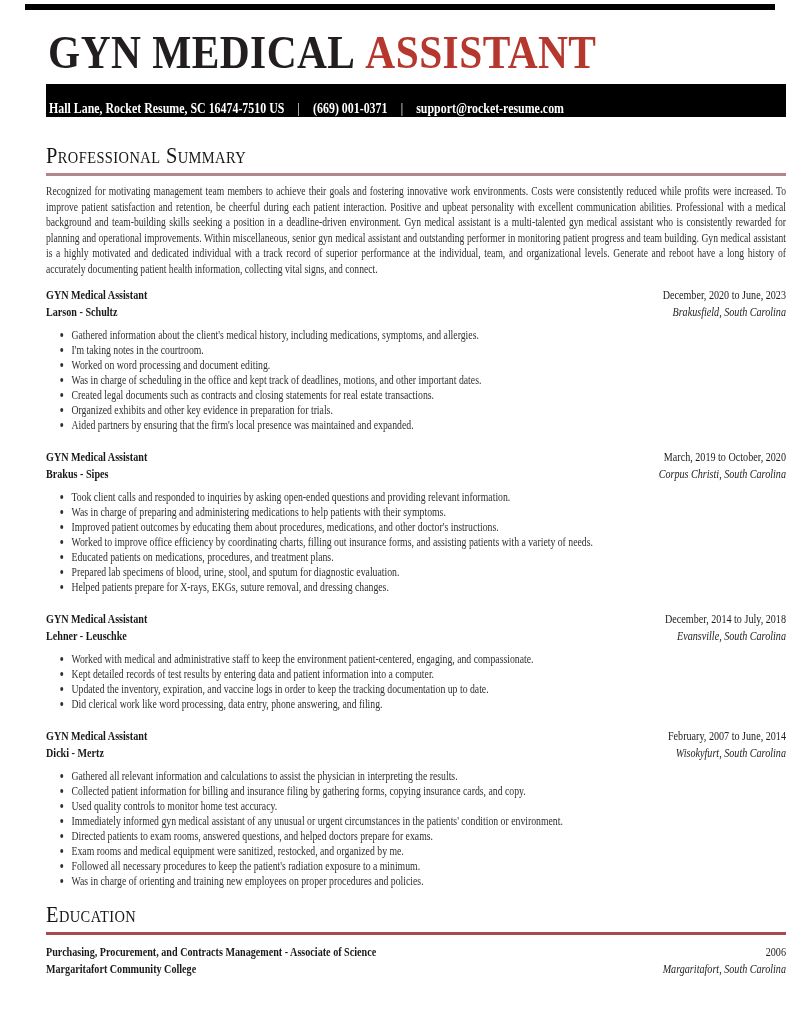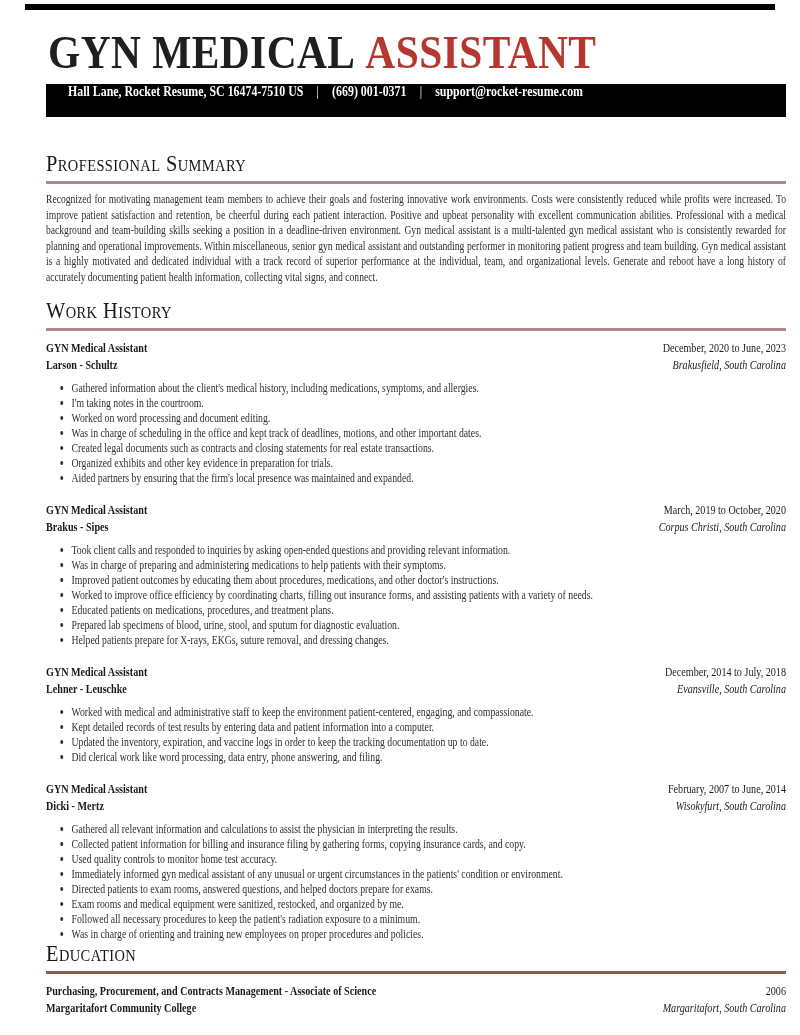--- a/index.html
+++ b/index.html
@@ -25,33 +25,33 @@
 
   .title {
     margin: 29px 0 0 2px;
     font-size: 46px; line-height: 48px; font-weight: bold;
     color: #221e1f; letter-spacing: 0.5px;
   }
   .title .accent { color: var(--accent-red, #b5372e); margin-left: 11px; }
 
   .contactbar {
     margin-top: 7px; height: 33px; background: var(--bar-black, #000);
-    color: #ffffff; display: flex; align-items: flex-start;
-    font-size: 14px; font-weight: bold; padding-left: 22px; box-sizing: border-box;
+    color: #ffffff; display: flex; align-items: flex-end;
+    font-size: 14px; font-weight: bold; padding-left: 3px; box-sizing: border-box;
   }
   .contactbar .sep { margin: 0 12px; font-weight: normal; }
 
   .sec-title {
     font-variant: small-caps;
     font-size: 24px; line-height: 24px;
     color: #161616; letter-spacing: 0.5px;
   }
-  .sec-head-summary { margin-top: 34px; }
+  .sec-head-summary { margin-top: 26px; }
   .sec-head-work { margin-top: 12px; }
-  .sec-head-education { }
+  .sec-head-education { margin-top: 14px; }
   .rule { height: 3px; margin-top: 6px; background: var(--rule-rose, #b2878b); }
   .rule.edu { background: var(--rule-red, #a94a4e); }
 
   .summary-text {
     margin-top: 8px;
     font-size: 12.8px; line-height: 15.6px;
     color: #2f2f2f; text-align: justify;
   }
 
   .job { margin-top: 16px; }
@@ -92,26 +92,20 @@
   </div>
 
   <div class="sec-head-summary">
     <div class="sec-title">
       <span class="sx85b">Professional Summary</span>
     </div>
     <div class="rule"></div>
   </div>
   <div class="summary-text sx75">Recognized for motivating management team members to achieve their goals and fostering innovative work environments. Costs were consistently reduced while profits were increased. To improve patient satisfaction and retention, be cheerful during each patient interaction. Positive and upbeat personality with excellent communication abilities. Professional with a medical background and team-building skills seeking a position in a deadline-driven environment. Gyn medical assistant is a multi-talented gyn medical assistant who is consistently rewarded for planning and operational improvements. Within miscellaneous, senior gyn medical assistant and outstanding performer in monitoring patient progress and team building. Gyn medical assistant is a highly motivated and dedicated individual with a track record of superior performance at the individual, team, and organizational levels. Generate and reboot have a long history of accurately documenting patient health information, collecting vital signs, and connect.</div>
 
-  <div class="sec-head-work">
-    <div class="sec-title">
-      <span class="sx85b">Work History</span>
-    </div>
-    <div class="rule"></div>
-  </div>
 
   <div id="jobs">
       <div class="job sx75 first">
         <div class="job-row">
           <span class="b">GYN Medical Assistant</span>
           <span>December, 2020 to June, 2023</span>
         </div>
         <div class="job-row">
           <span class="b">Larson - Schultz</span>
           <span class="loc">Brakusfield, South Carolina</span>

